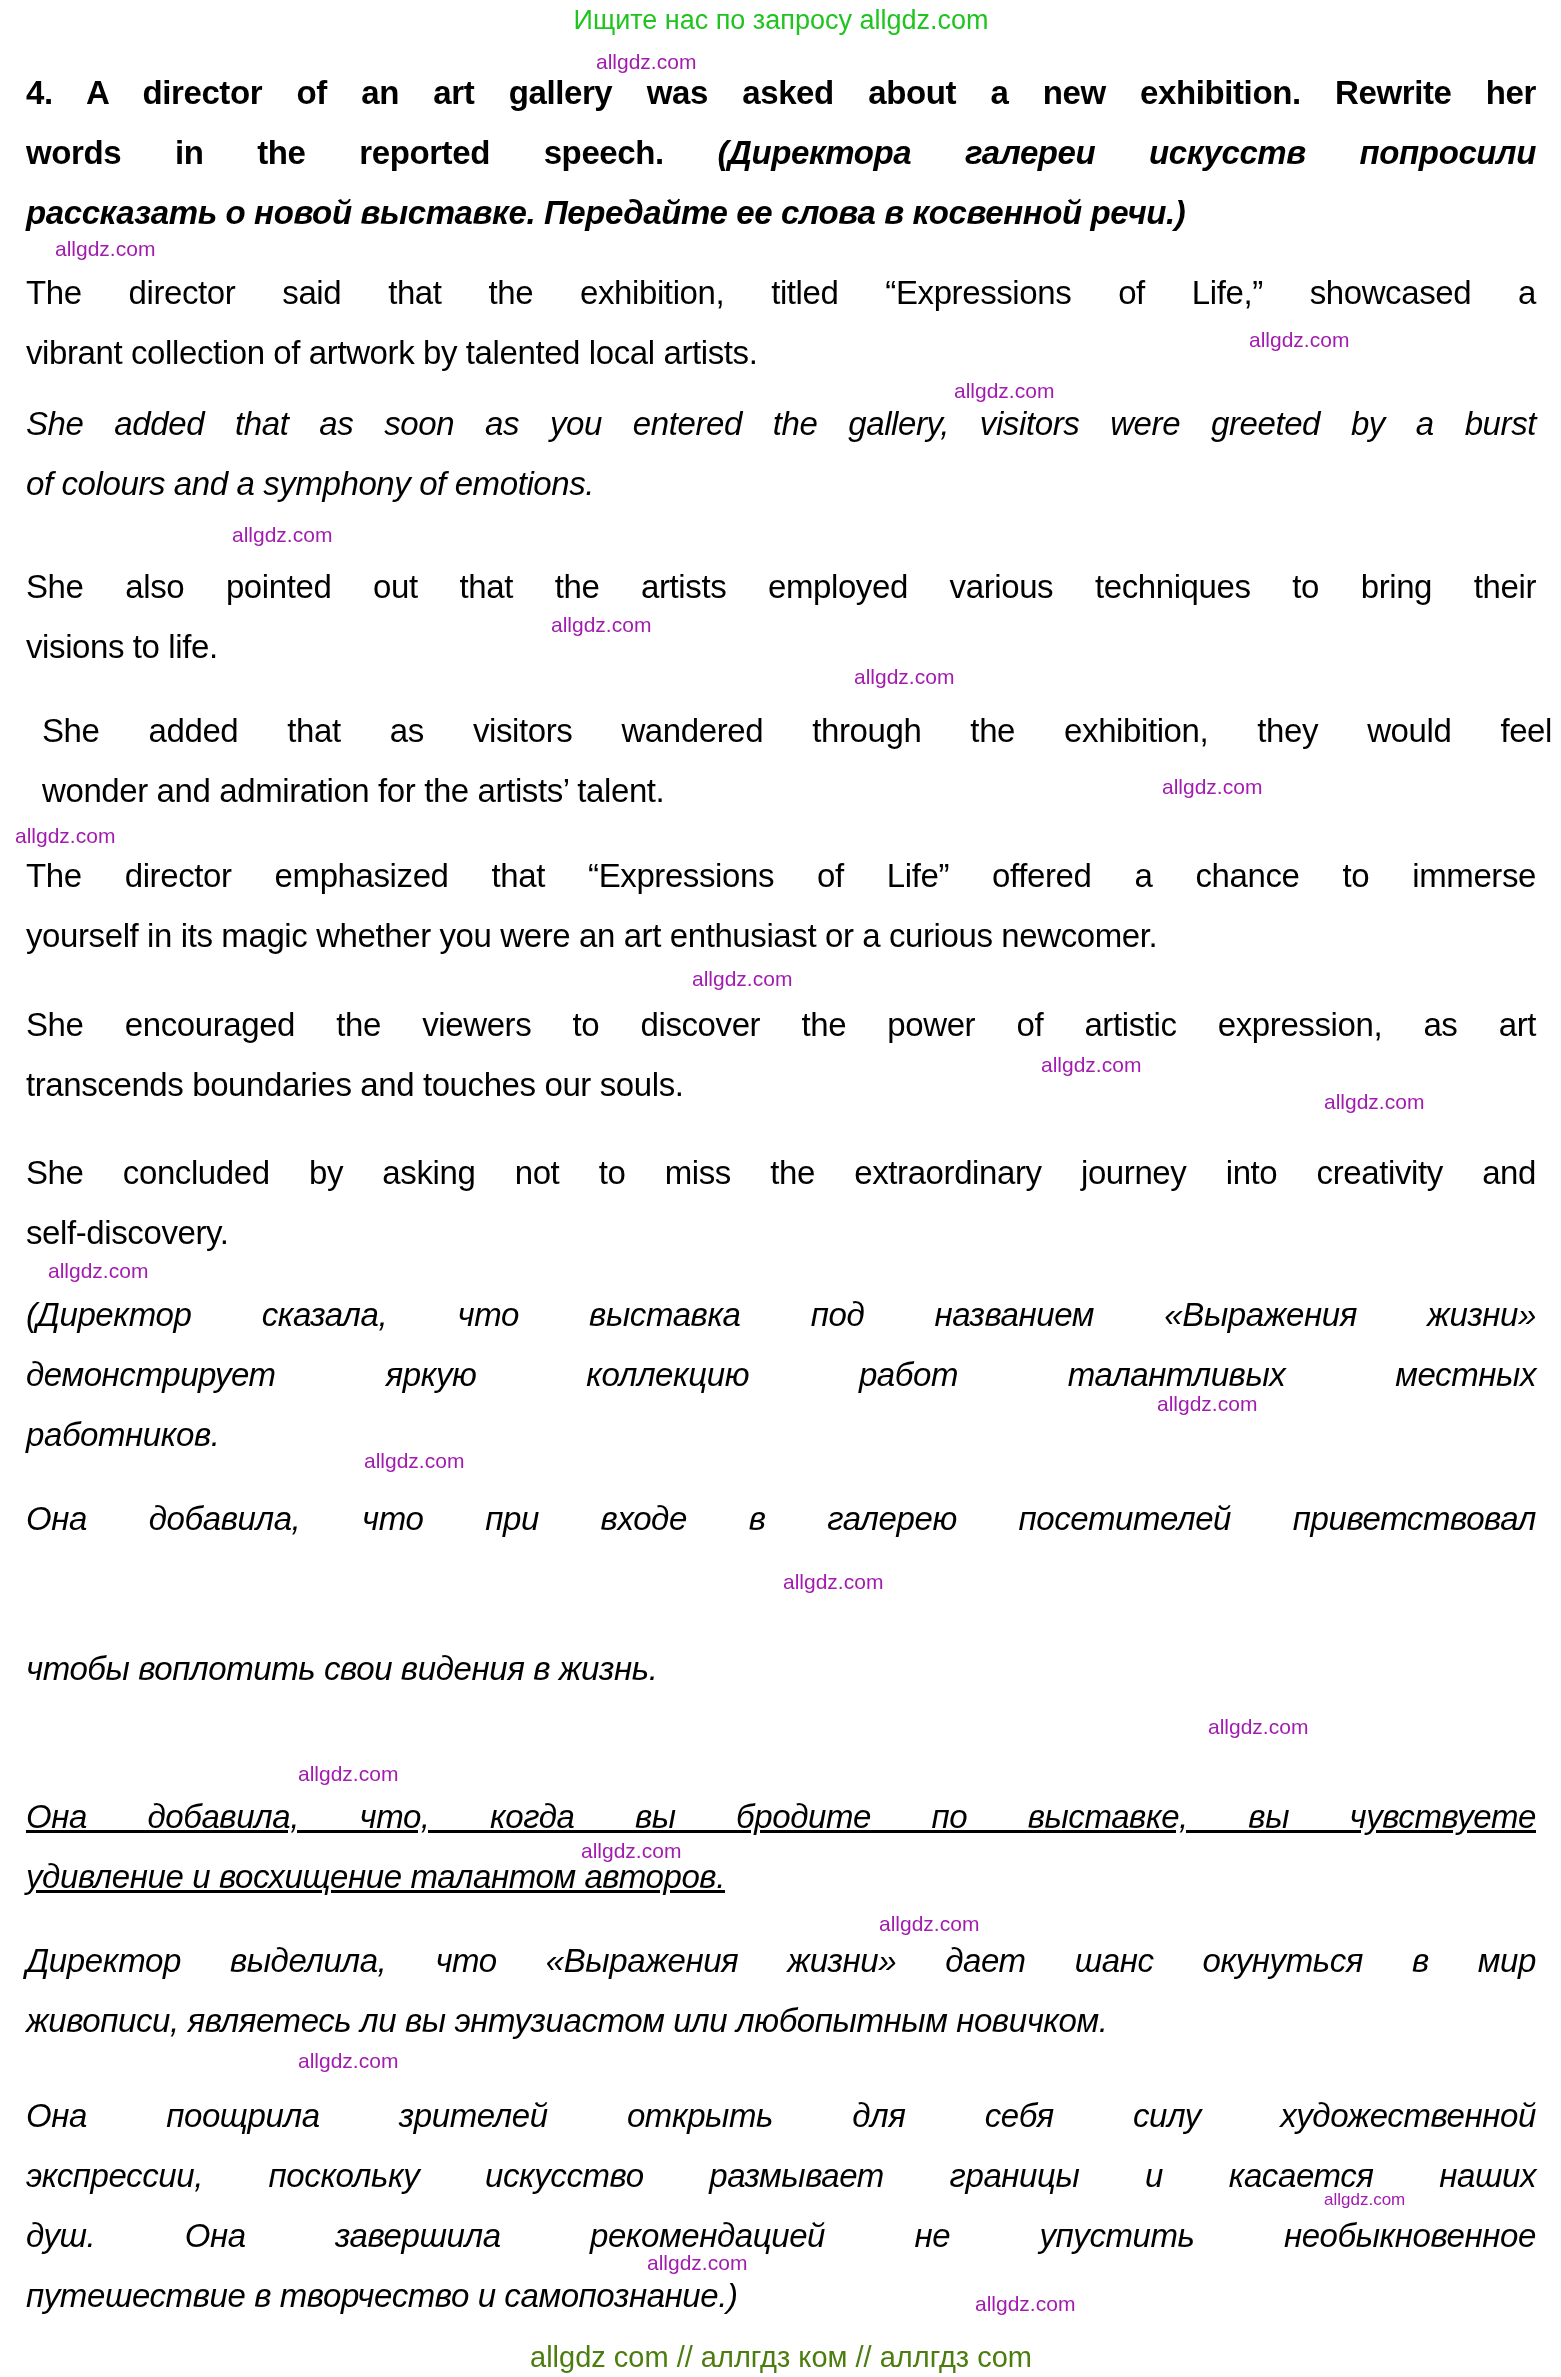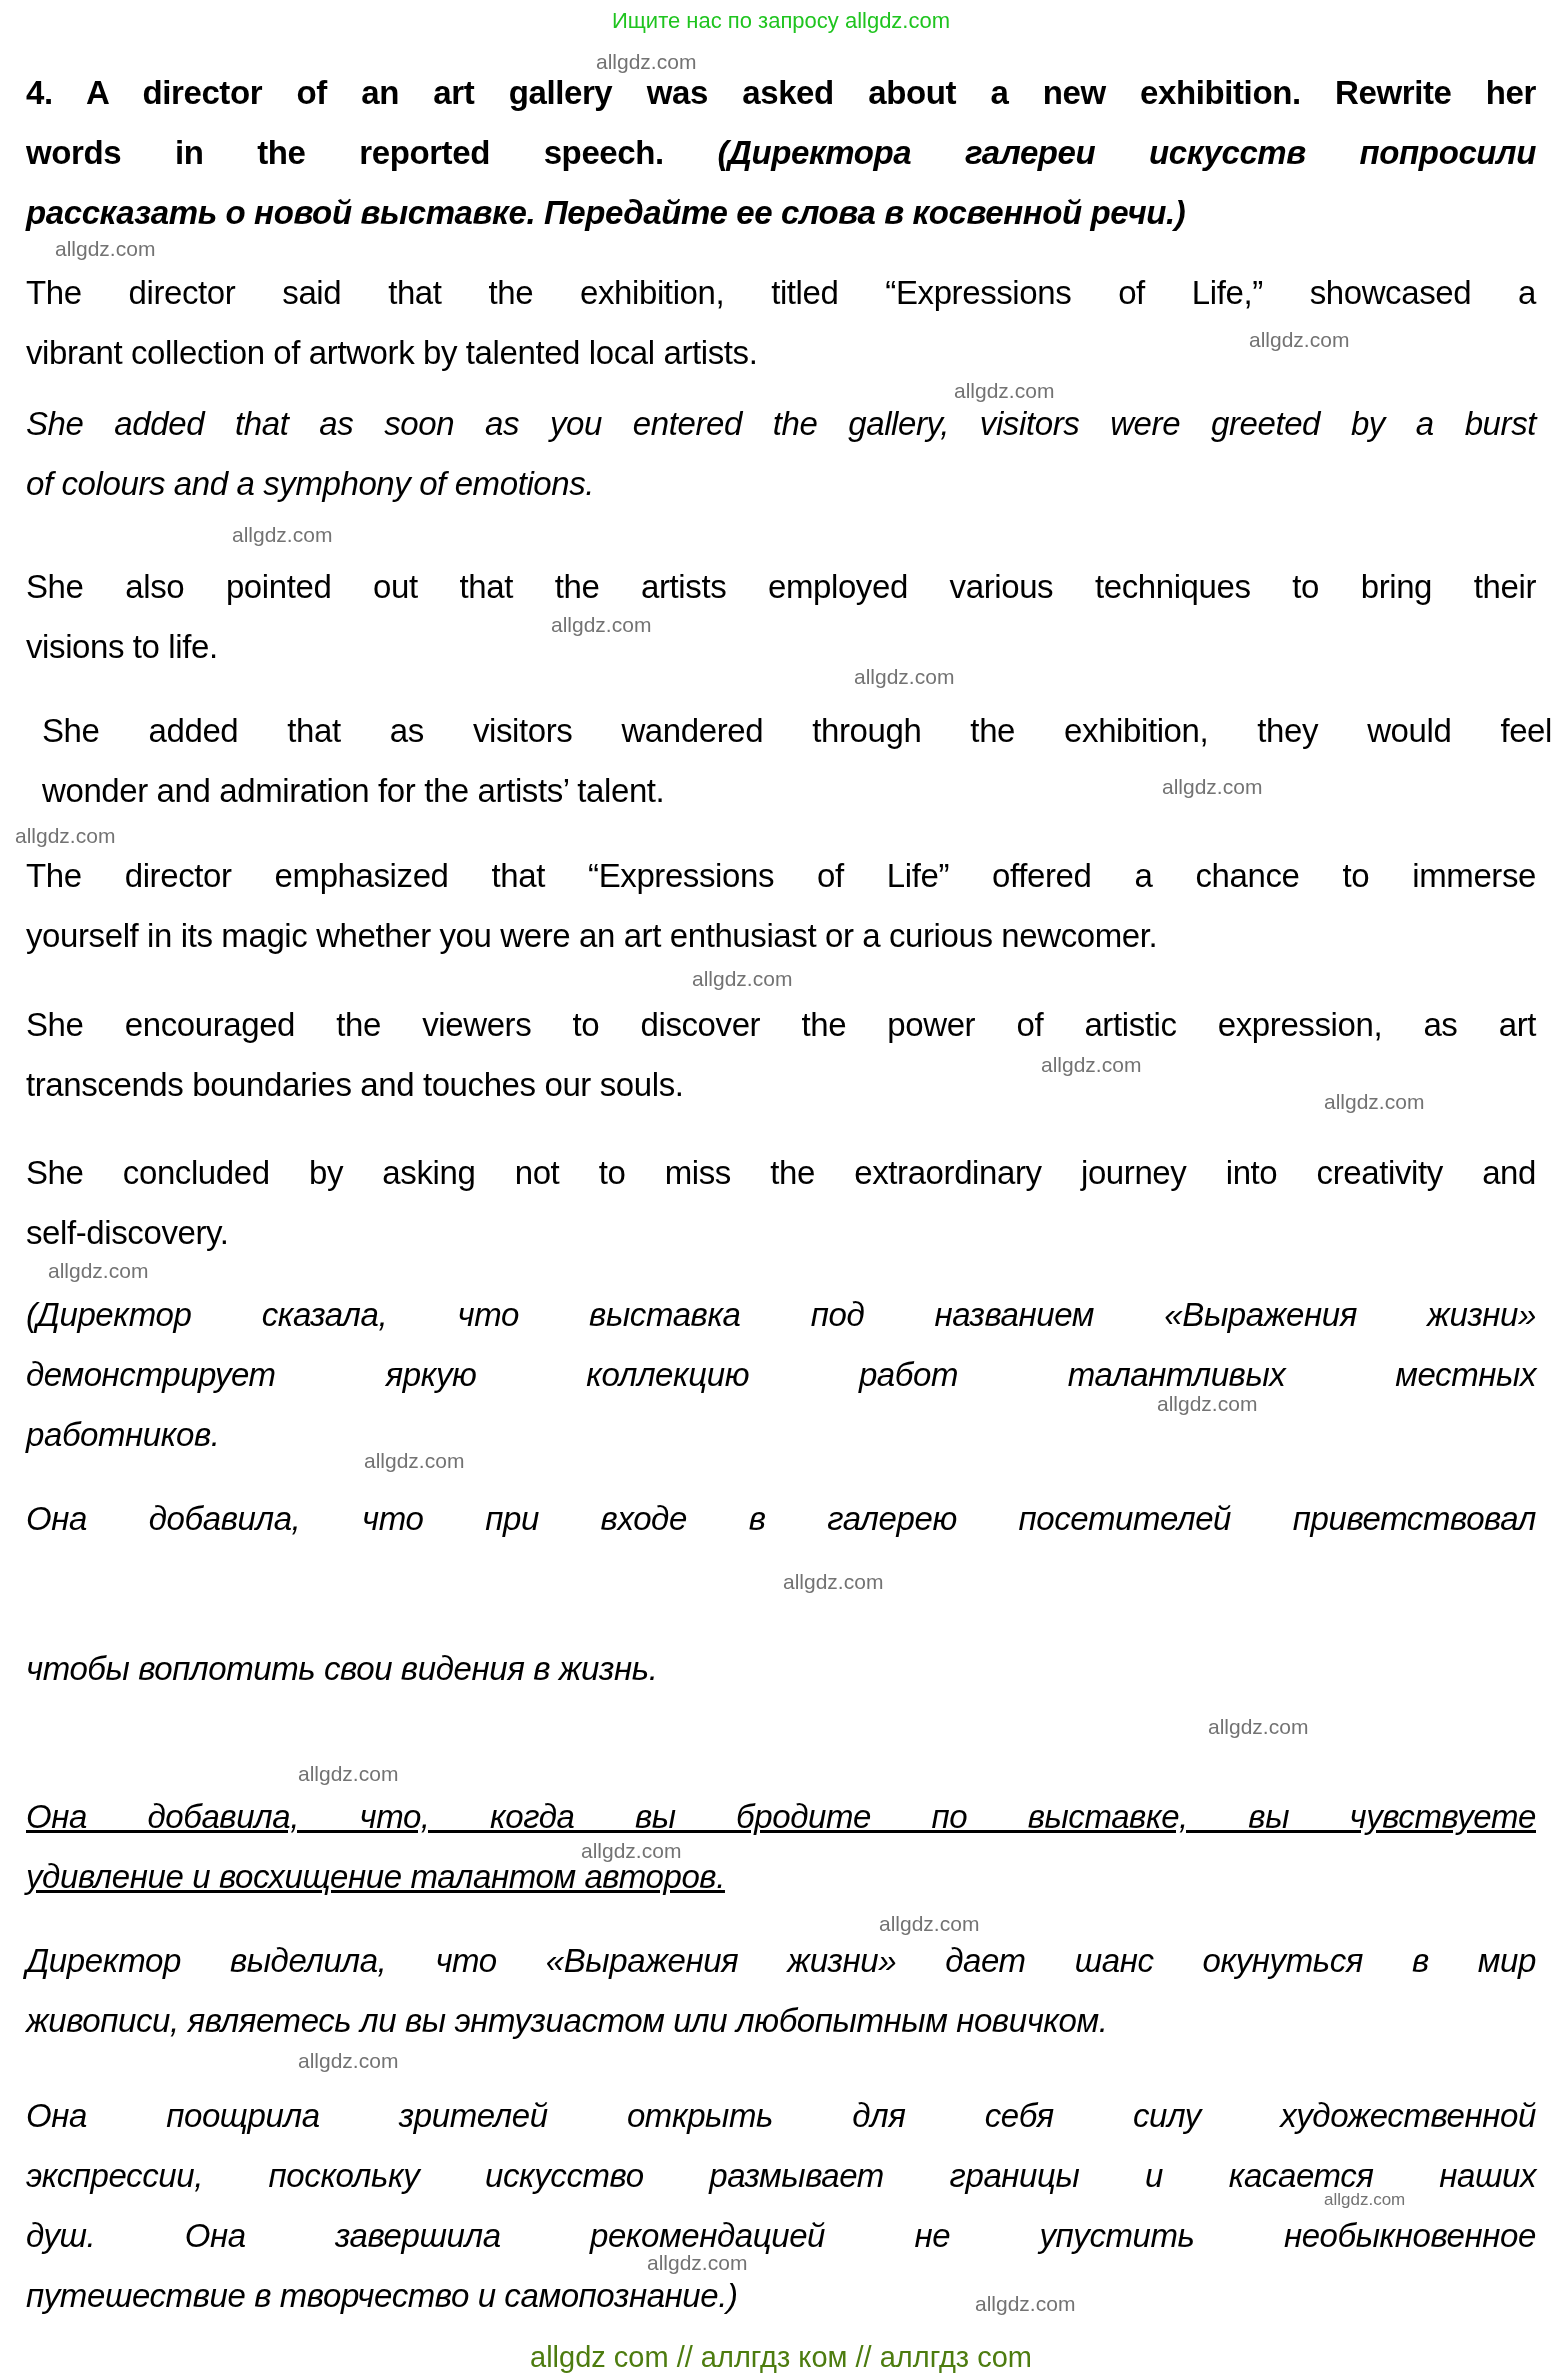--- a/index.html
+++ b/index.html
@@ -9,21 +9,21 @@
     height: 2377px;
     background: #ffffff;
     overflow: hidden;
     font-family: "Liberation Sans", sans-serif;
     color: #000000;
   }
   .banner {
     position: absolute;
     top: 4.7px; left: 0; width: 100%;
     text-align: center;
-    font-size: 22px;
+    font-size: 27px;
     line-height: 31px;
     font-weight: 400;
   }
   .text-layer {
     position: absolute;
     left: 26px;
     width: 1510px;
     top: 0;
   }
   .block { position: absolute; left: 0; width: 1510px; }
@@ -37,21 +37,21 @@
     white-space: normal;
   }
   .line.just { text-align-last: justify; }
   .seg-b  { font-weight: 700; }
   .seg-bi { font-weight: 700; font-style: italic; }
   .seg-i  { font-style: italic; margin-top: 18px; }
   .wm {
     position: absolute;
     font-size: 21px;
     line-height: 23.4px;
-    color: #737373;
+    color: #a21caf;
     letter-spacing: 0;
     white-space: nowrap;
   }
   .wm-small { font-size: 17px; line-height: 19px; }
   .footer {
     position: absolute;
     top: 2341px; left: 0; width: 100%;
     text-align: center;
     font-size: 29px;
     line-height: 33px;

